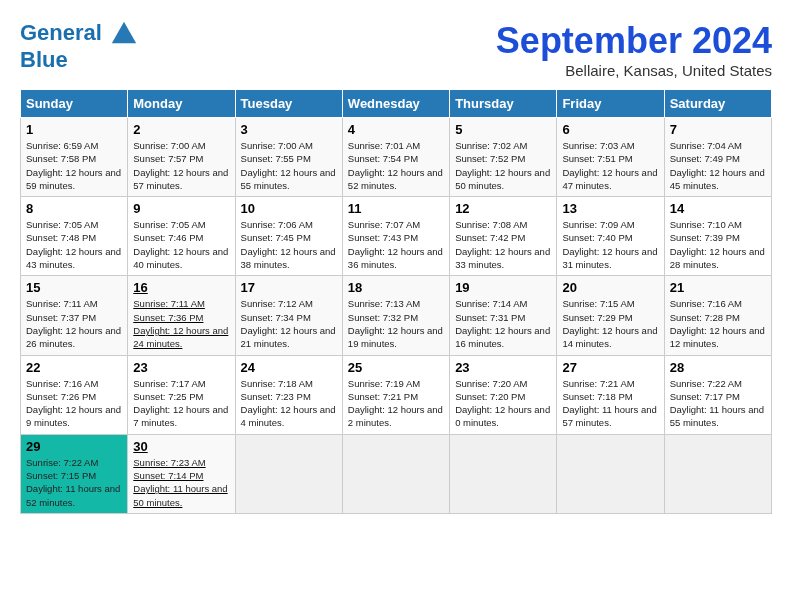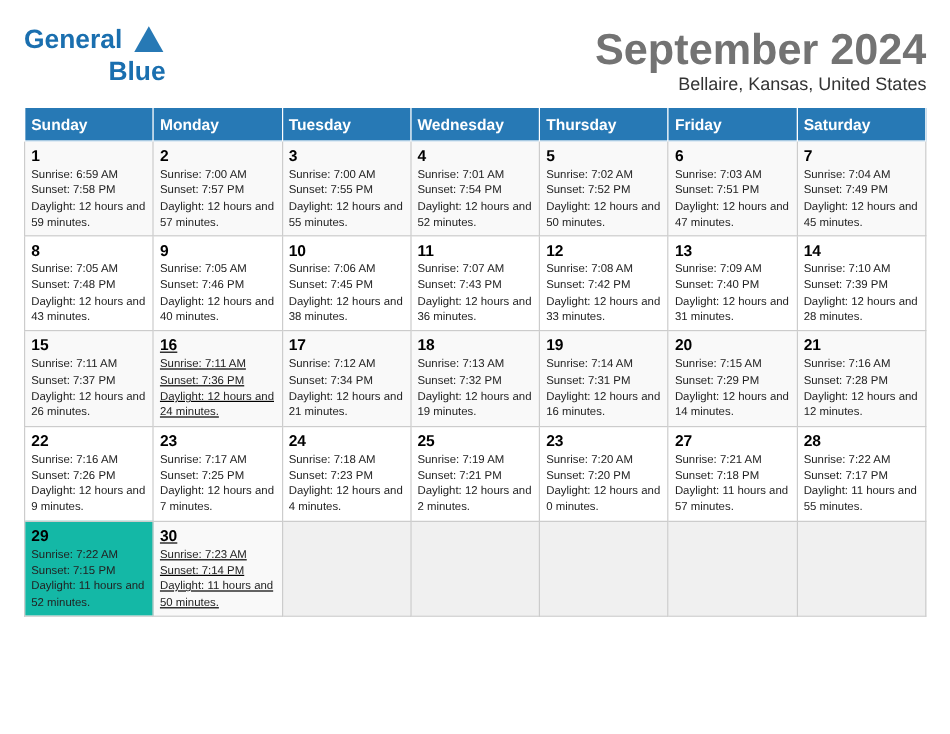--- a/index.html
+++ b/index.html
@@ -12,21 +12,20 @@
     }
     .header-section {
       display: flex;
       justify-content: space-between;
       align-items: flex-start;
       margin-bottom: 10px;
     }
     .logo {
       display: flex;
       align-items: center;
-      text-align: right;
     }
     .logo-text {
       font-size: 22px;
       font-weight: bold;
       color: #1a1a1a;
       line-height: 1.1;
     }
     .logo-text span {
       color: #1a6faf;
     }
@@ -34,21 +33,21 @@
       width: 28px;
       height: 28px;
       margin-left: 4px;
     }
     .title-block {
       text-align: right;
     }
     .month-title {
       font-size: 36px;
       font-weight: bold;
-      color: #737373;
+      color: #1d4ed8;
     }
     .location-title {
       font-size: 15px;
       color: #333;
     }
     table {
       width: 100%;
       border-collapse: collapse;
       font-size: 10px;
     }

